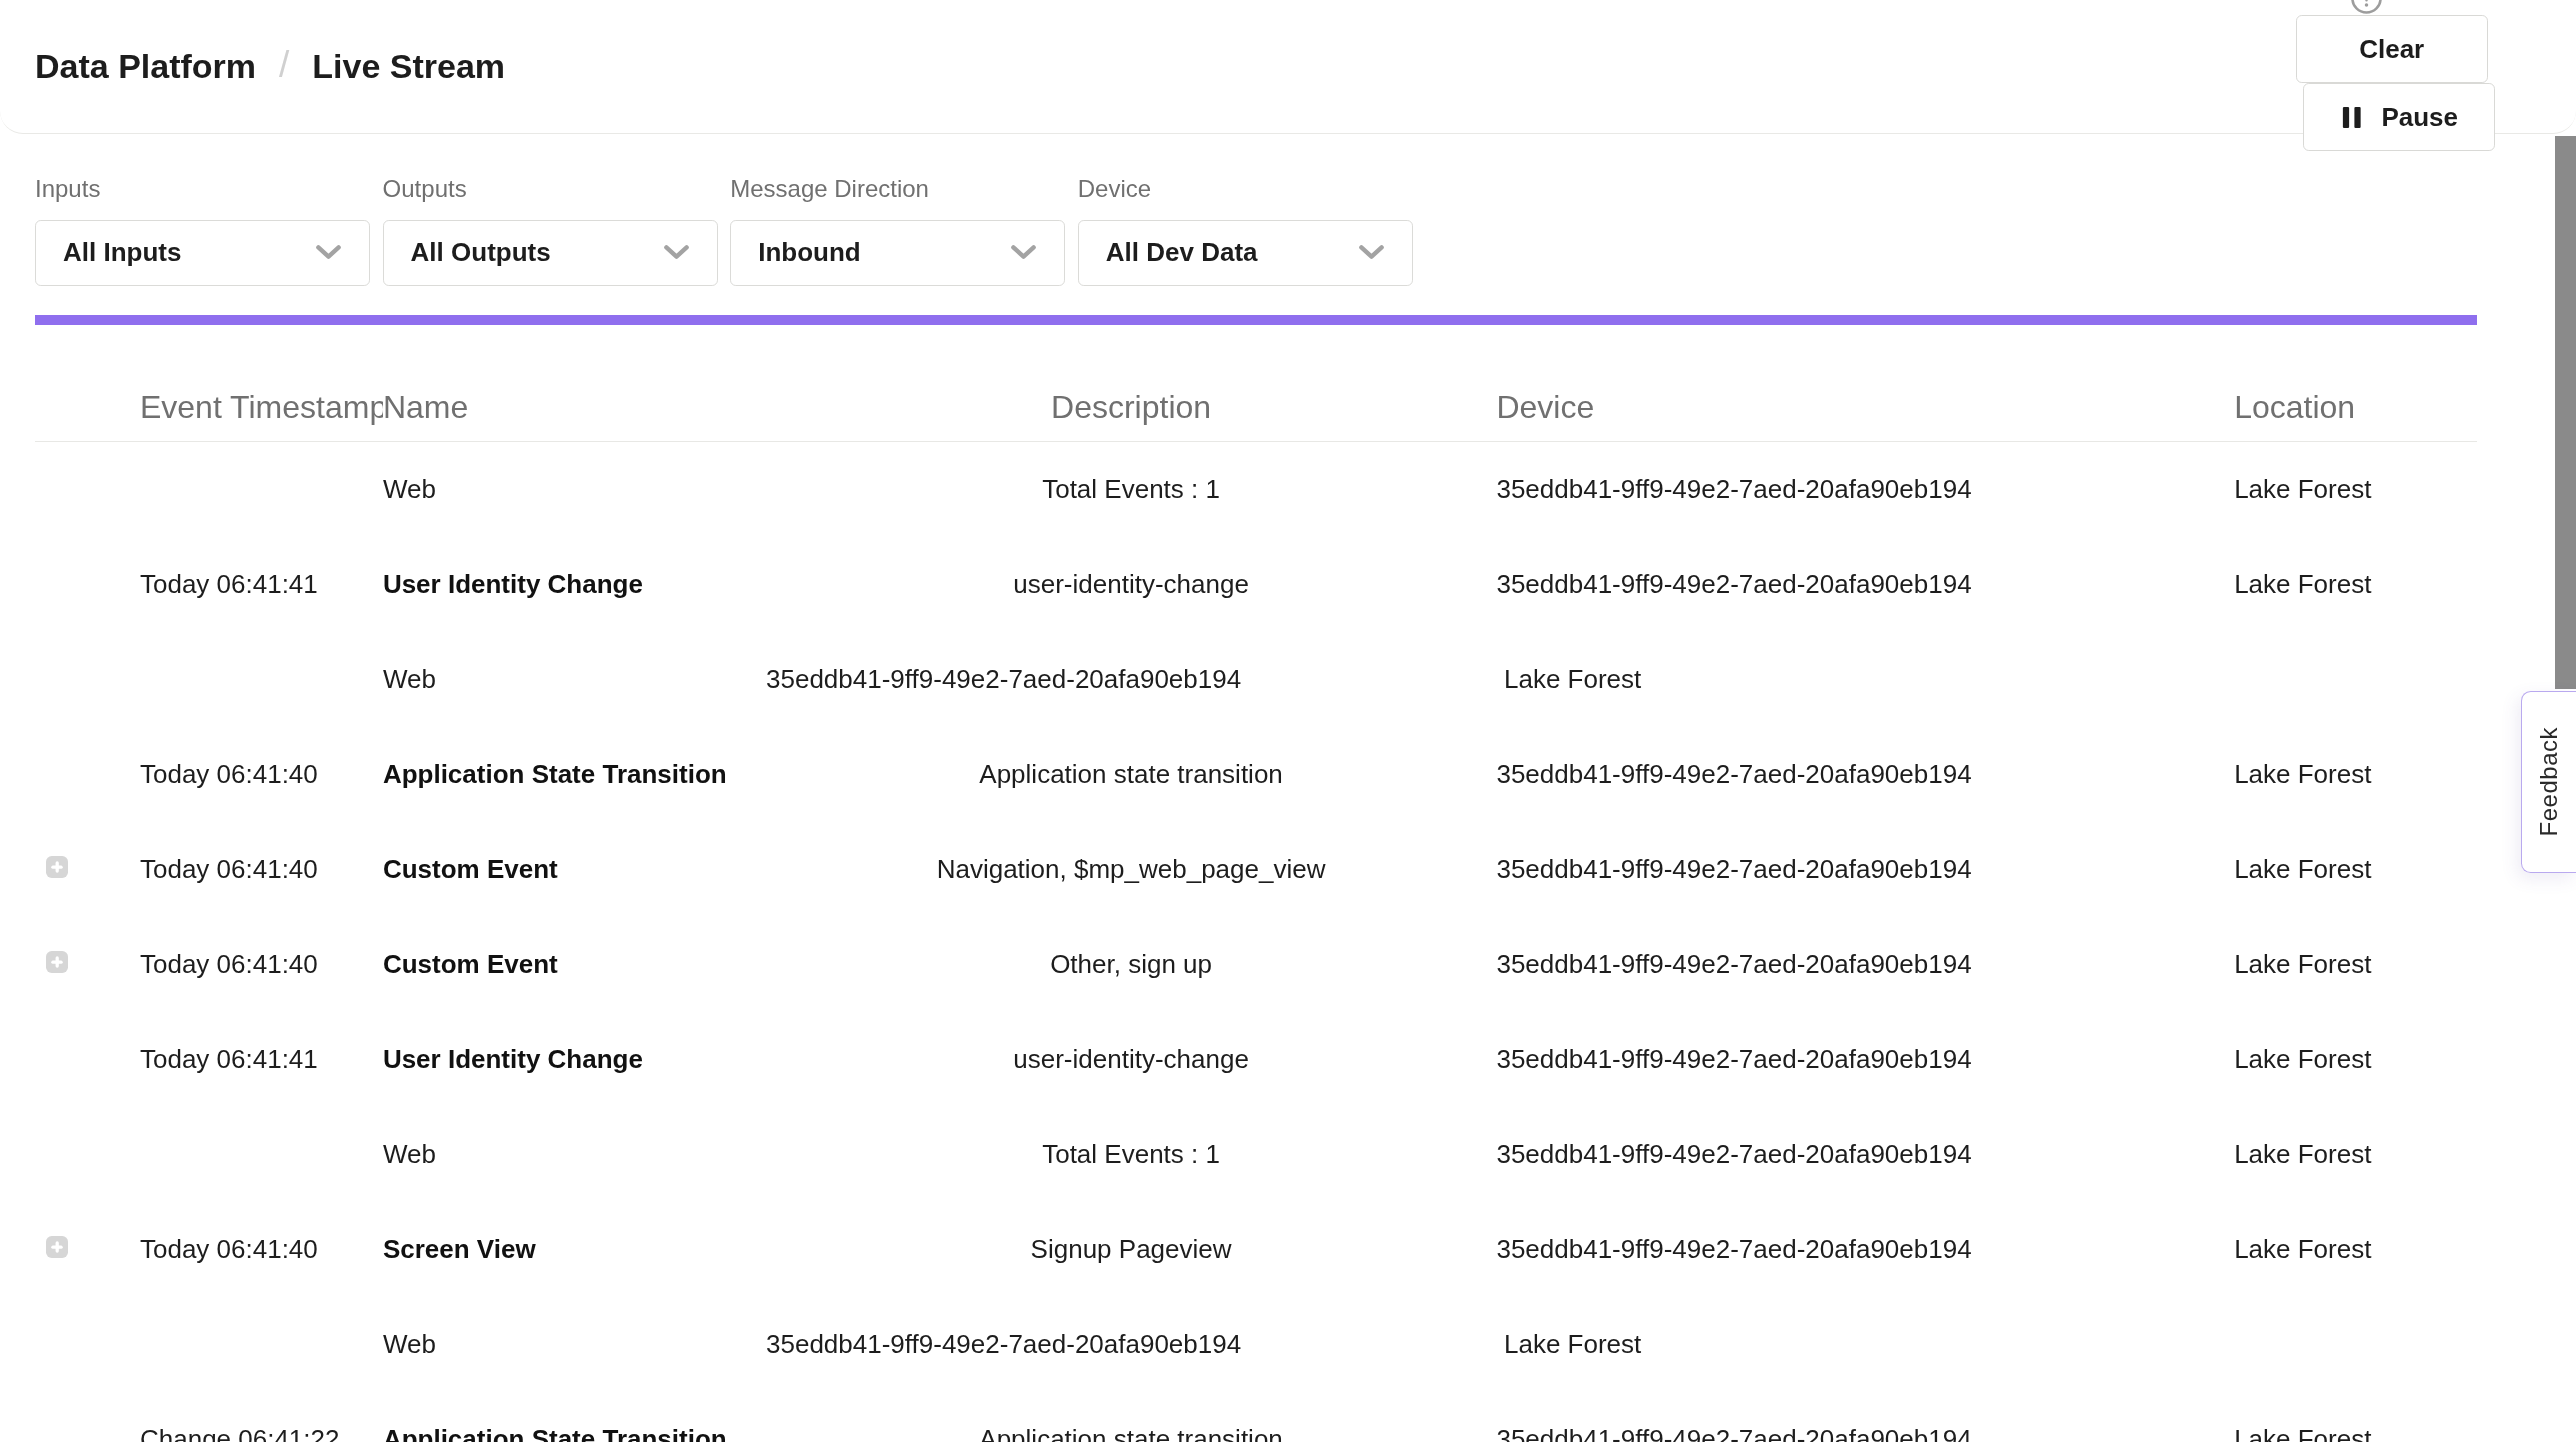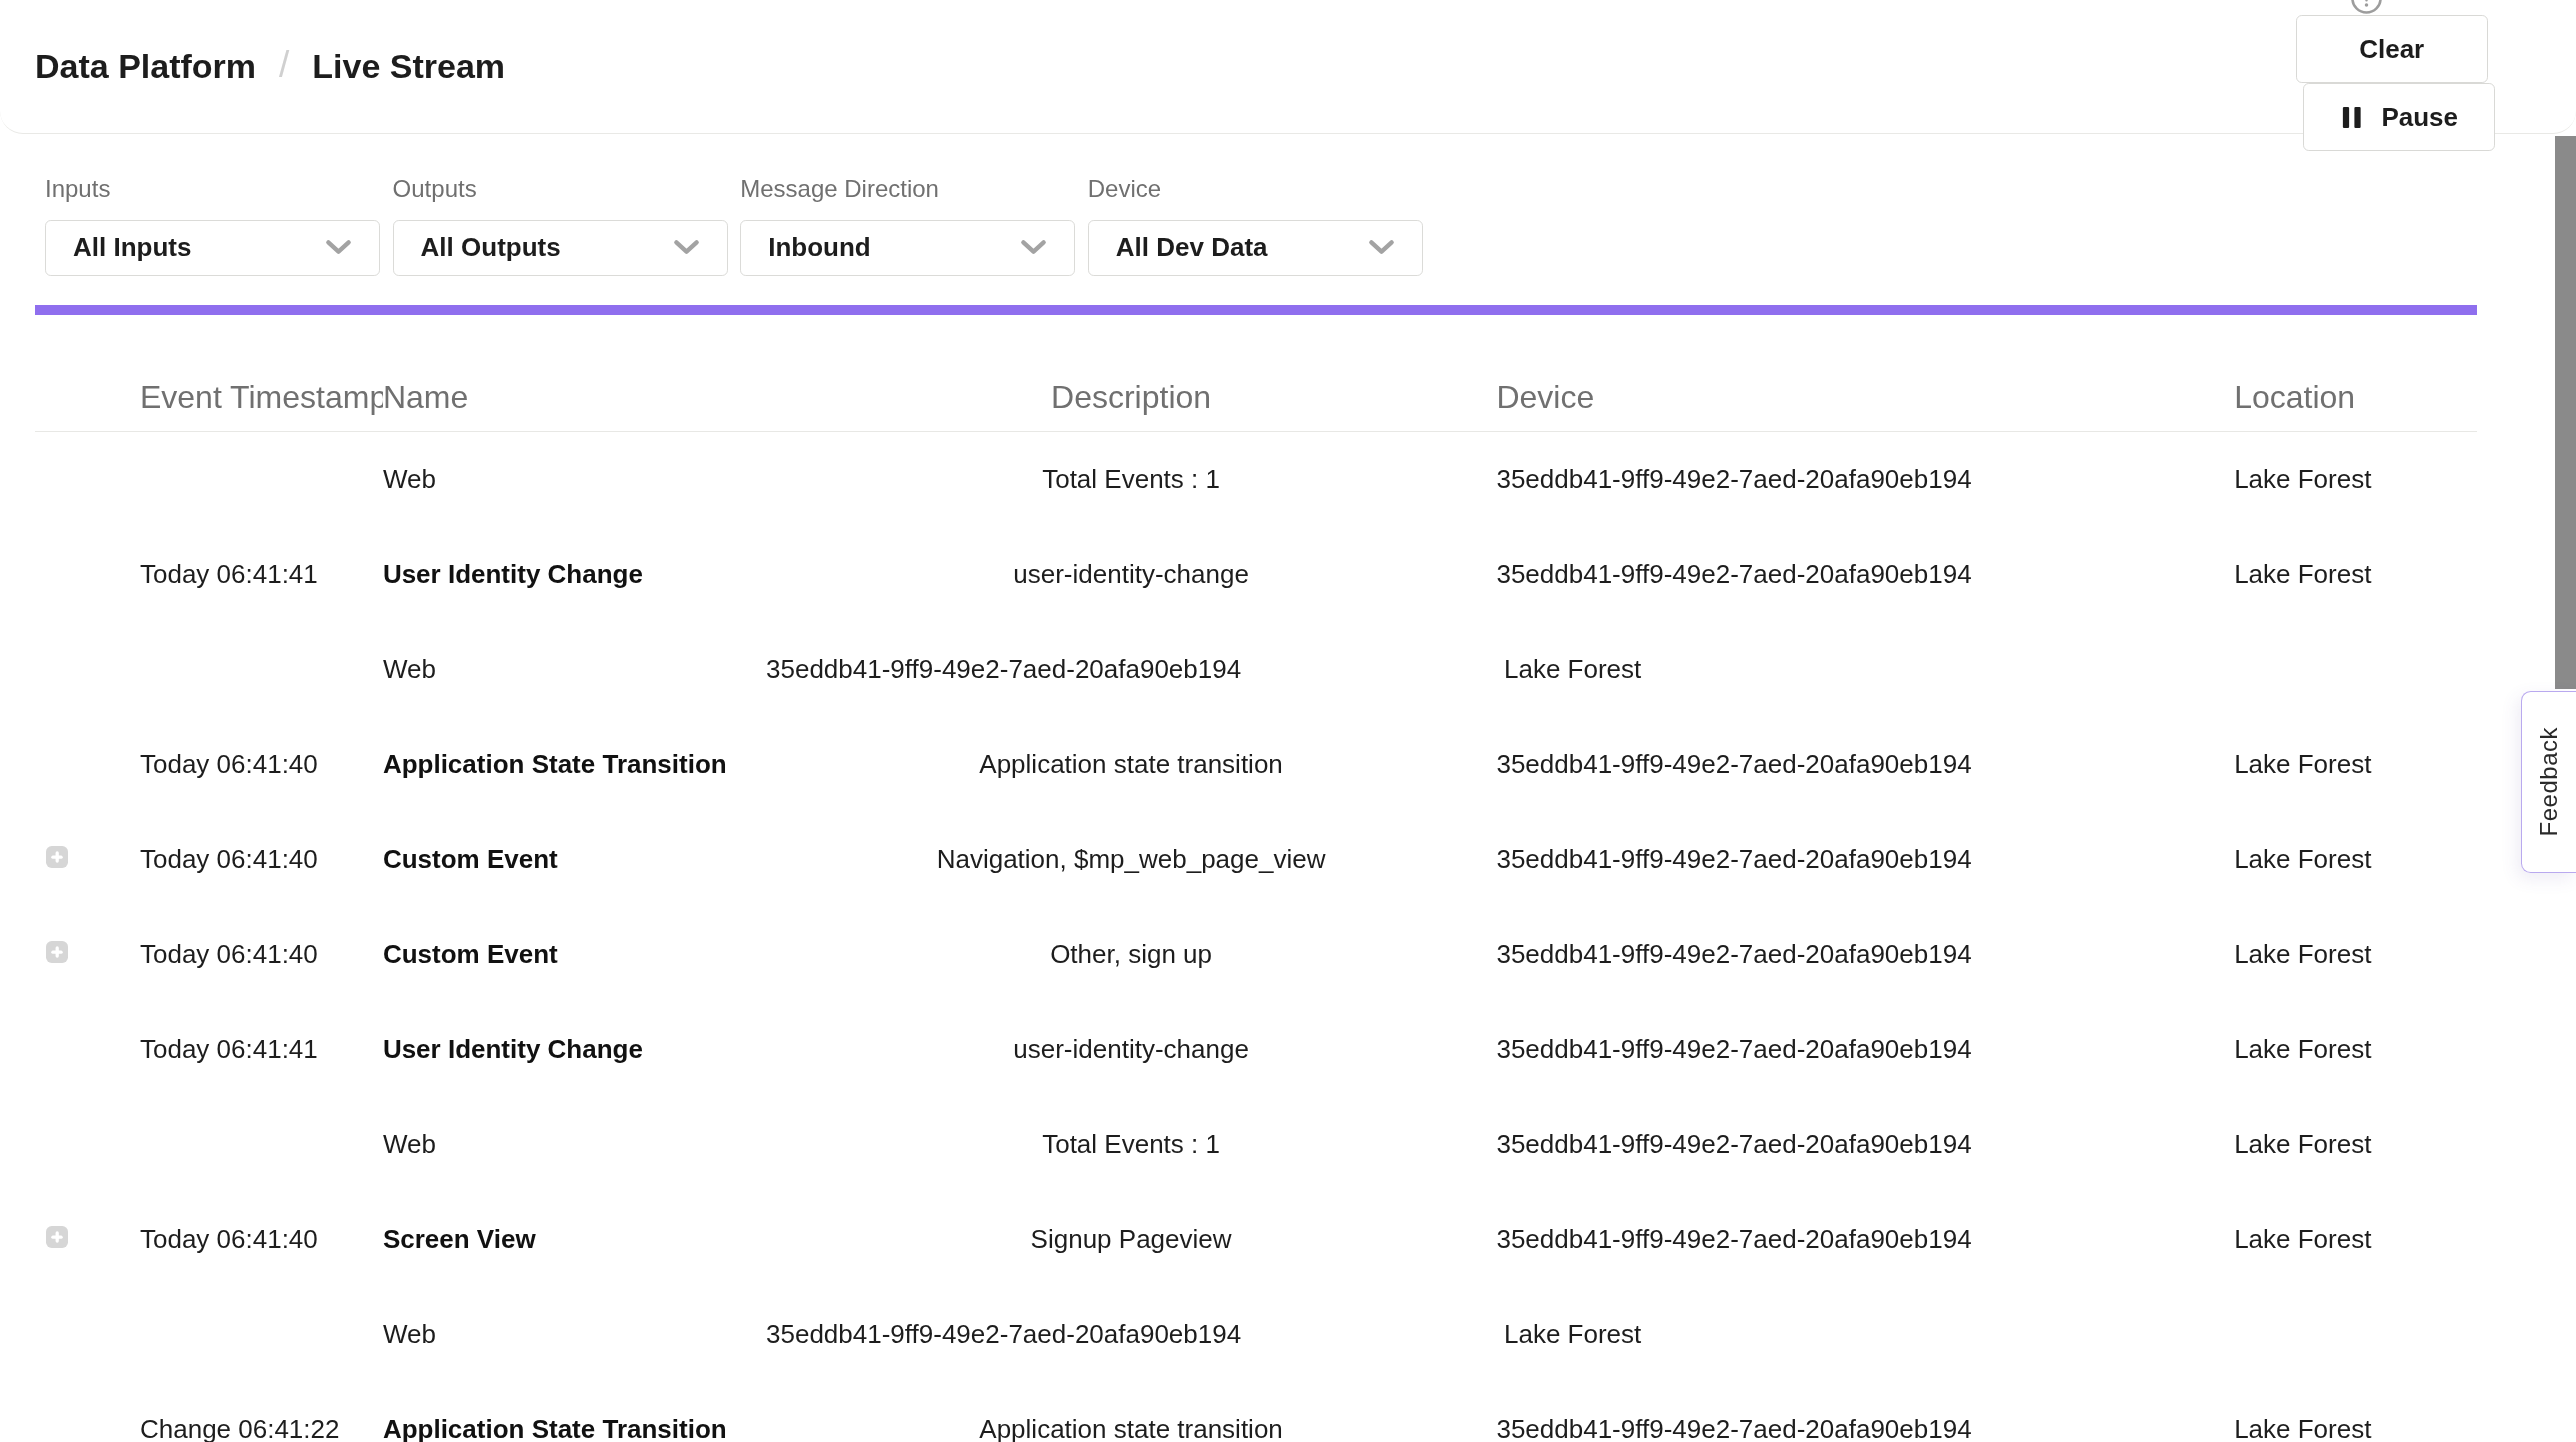--- a/index.html
+++ b/index.html
@@ -22,25 +22,25 @@
   .help-btn { width:33px; height:33px; margin-right:50px; cursor:pointer; display:flex; align-items:center; justify-content:center; }
   .btn {
     min-width:192px; height:68px; background:#fff; border:1.9px solid #d9d9d6; border-radius:5.8px;
     font-family:"Liberation Sans", sans-serif; font-size:26px; font-weight:700; color:#1d1d1d;
     display:flex; align-items:center; justify-content:center; cursor:pointer;
   }
   .btn + .btn { margin-left:14.6px; }
   .btn .pause-glyph { margin-right:17.5px; display:flex; }
 
   
-  .filters { padding:41px 35px 0; display:flex; gap:12.6px;margin-left:10px; }
+  .filters { padding:41px 35px 0; display:flex; gap:12.6px; }
   .filter-group { width:335px; }
   .filter-label { font-size:24px; color:#707070; margin-bottom:16.5px; }
   .select {
-    height:56px; border:1.9px solid #dbdbd8; border-radius:5.8px; background:#fff;
+    height:66px; border:1.9px solid #dbdbd8; border-radius:5.8px; background:#fff;
     display:flex; align-items:center; padding:0 27px; cursor:pointer;
   }
   .select .value { font-size:26px; font-weight:700; color:#1d1d1d; }
   .select .chev { margin-left:auto; display:flex; }
 
   
   .purple-bar { margin:29px 0 0 35px; width:2442px; height:10.7px; background:#8f6fee; }
 
   
   .stream-table { margin-left:35px; width:2442px; }

